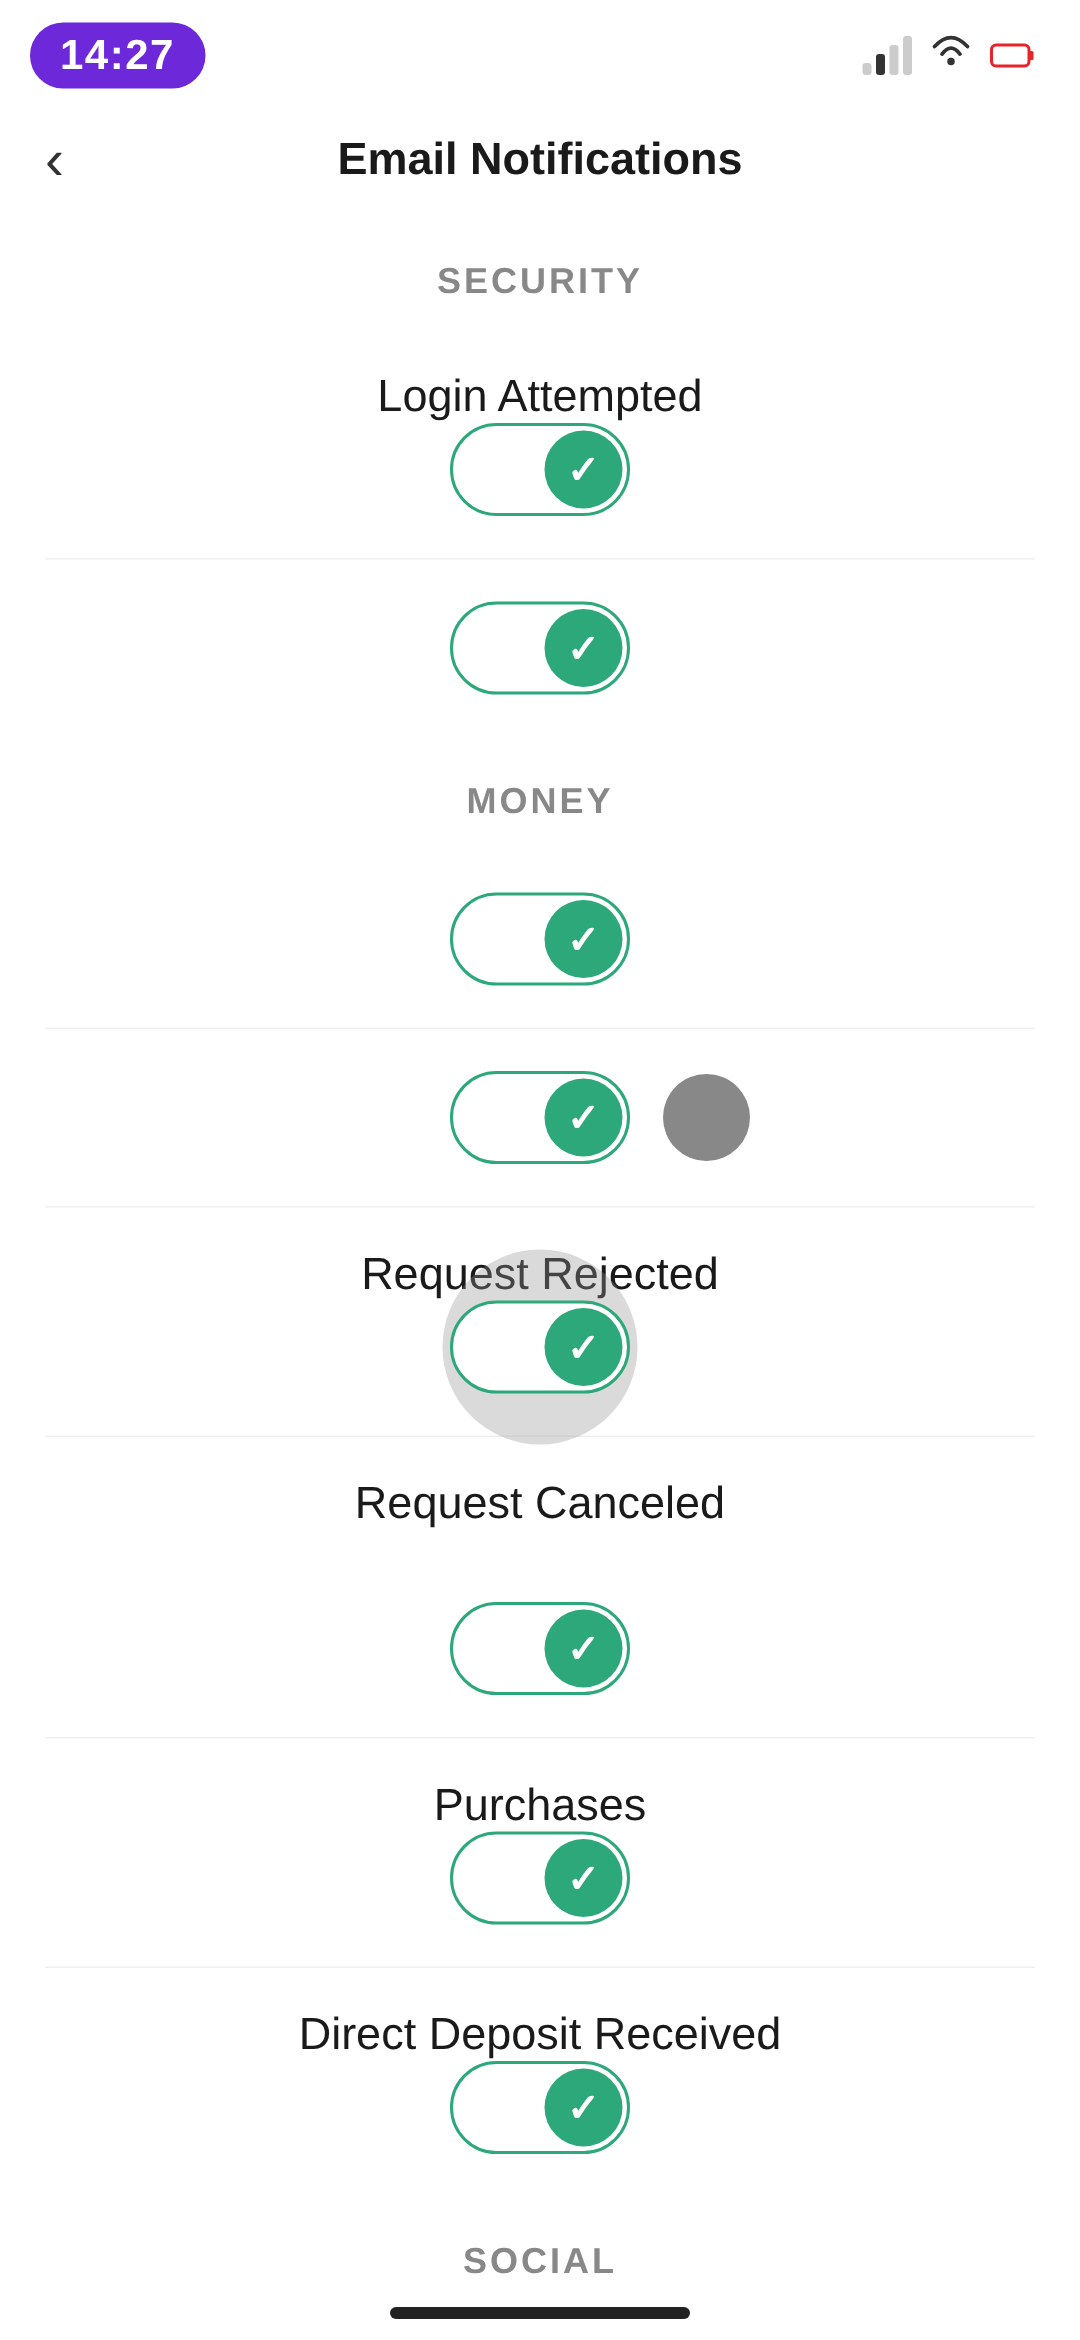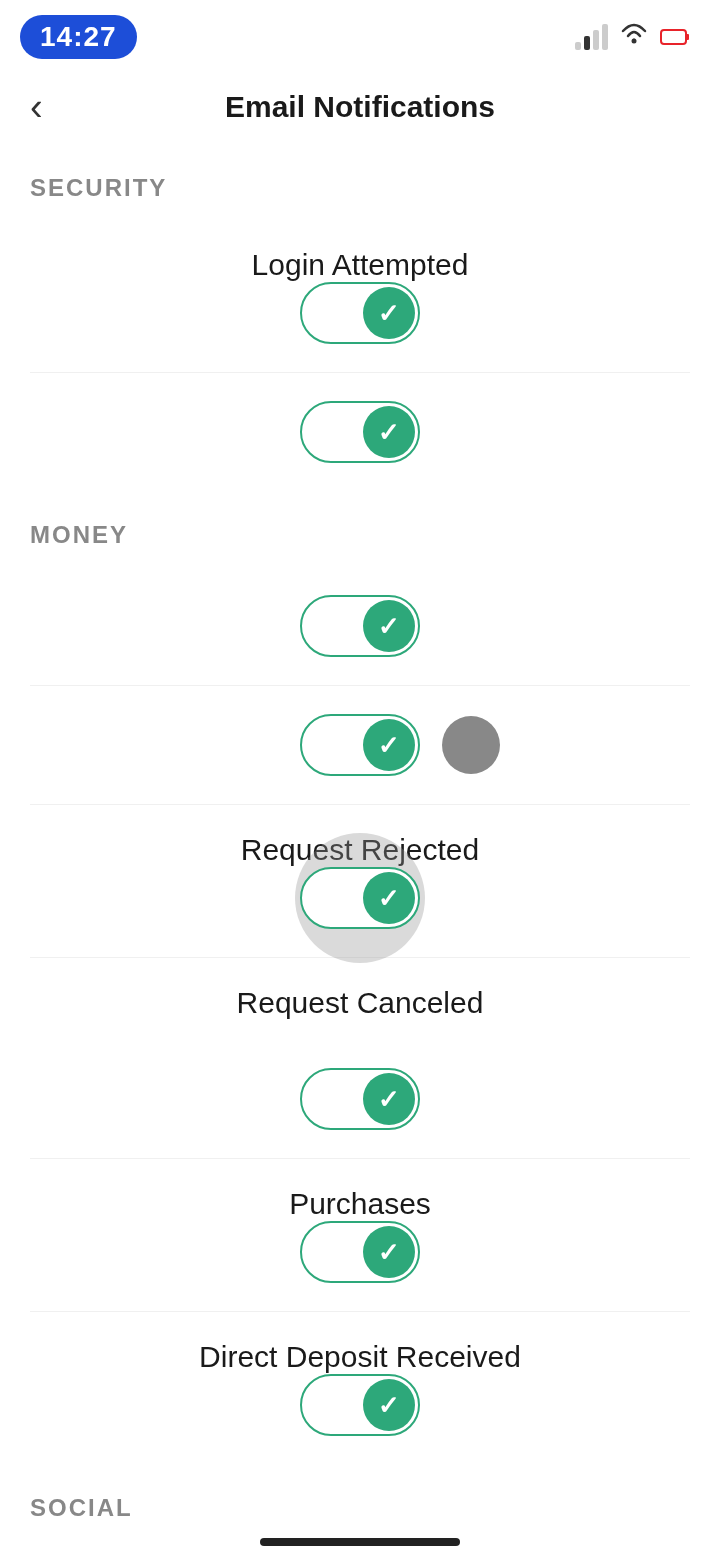--- a/index.html
+++ b/index.html
@@ -17,21 +17,21 @@
     
     .status-bar {
       display: flex;
       justify-content: space-between;
       align-items: center;
       padding: 14px 30px 10px 20px;
       height: 70px;
     }
 
     .time-badge {
-      background: #1d4ed8;
+      background: #6d28d9;
       color: #ffffff;
       font-size: 28px;
       font-weight: 700;
       border-radius: 22px;
       padding: 6px 20px;
       letter-spacing: 1px;
     }
 
     .status-icons {
       display: flex;
@@ -91,20 +91,21 @@
       margin-bottom: 10px;
     }
 
     .section-label {
       font-size: 24px;
       font-weight: 600;
       color: #888;
       letter-spacing: 2px;
       text-transform: uppercase;
       padding: 20px 0 18px 0;
+      text-align: center;
     }
 
     .setting-row {
       display: flex;
       align-items: center;
       justify-content: space-between;
       padding: 28px 0;
       flex-direction: column;
     }
 

